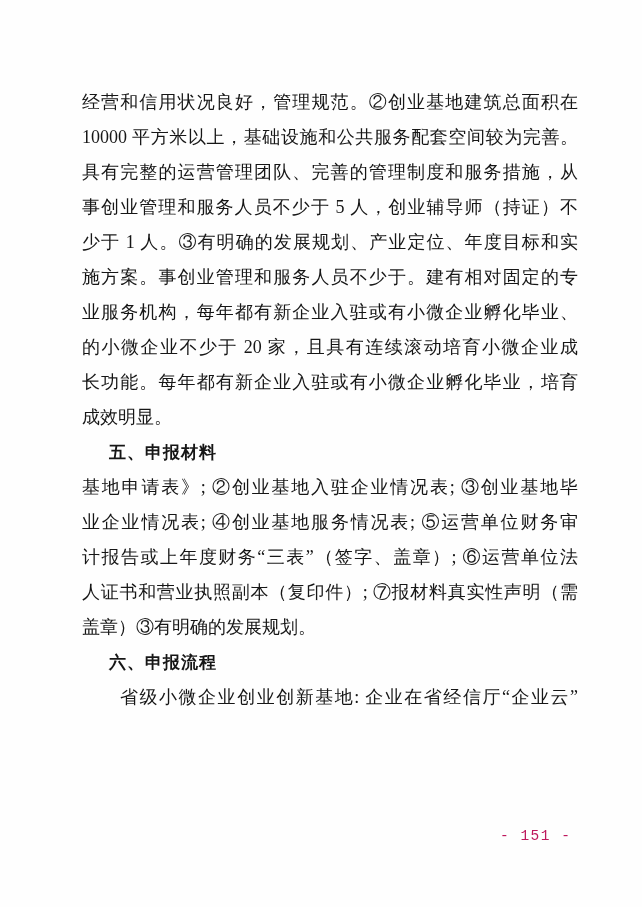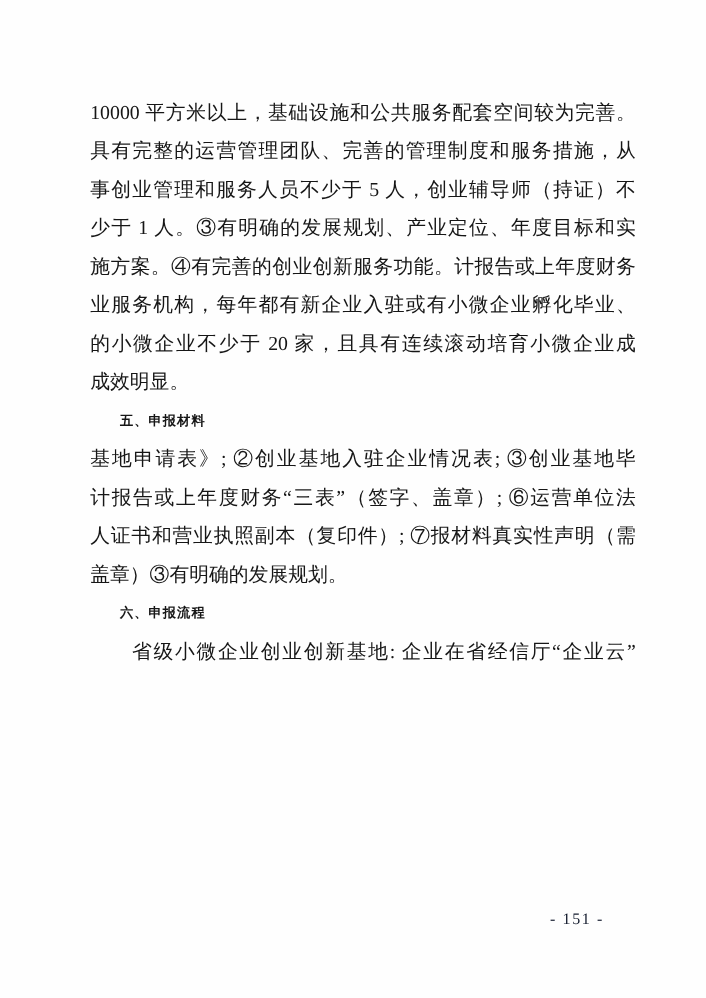--- a/index.html
+++ b/index.html
@@ -34,50 +34,53 @@
   }
   .line.first {
     text-indent: 38px;
   }
   .line.last {
     text-align-last: left;
   }
   .line.heading {
     font-family: "Liberation Sans", "DejaVu Sans", sans-serif;
     font-weight: bold;
-    font-size: 12px;
+    font-size: 17px;
     text-align-last: left;
     padding-left: 27px;
     letter-spacing: 1px;
   }
   .page-number {
     position: absolute;
     left: 500px;
     top: 828px;
     font-size: 14.5px;
     letter-spacing: 1.5px;
-    color: #0f172a;
-    font-family: Liberation Serif, serif;
+    color: #be185d;
+    font-family: Liberation Mono, monospace;
   }
 </style>
 </head>
 <body>
 
 <div class="page">
   <div class="text-block">
+    <div class="line">经营和信用状况良好，管理规范。②创业基地建筑总面积在</div>
     <div class="line">10000 平方米以上，基础设施和公共服务配套空间较为完善。</div>
     <div class="line">具有完整的运营管理团队、完善的管理制度和服务措施，从</div>
     <div class="line">事创业管理和服务人员不少于 5 人，创业辅导师（持证）不</div>
     <div class="line">少于 1 人。③有明确的发展规划、产业定位、年度目标和实</div>
-    <div class="line">施方案。④有完善的创业创新服务功能。计报告或上年度财务</div>
+    <div class="line">施方案。事创业管理和服务人员不少于。建有相对固定的专</div>
     <div class="line">业服务机构，每年都有新企业入驻或有小微企业孵化毕业、</div>
     <div class="line">的小微企业不少于 20 家，且具有连续滚动培育小微企业成</div>
+    <div class="line">长功能。每年都有新企业入驻或有小微企业孵化毕业，培育</div>
     <div class="line last">成效明显。</div>
     <div class="line heading">五、申报材料</div>
     <div class="line">基地申请表》; ②创业基地入驻企业情况表; ③创业基地毕</div>
+    <div class="line">业企业情况表; ④创业基地服务情况表; ⑤运营单位财务审</div>
     <div class="line">计报告或上年度财务“三表”（签字、盖章）; ⑥运营单位法</div>
     <div class="line">人证书和营业执照副本（复印件）; ⑦报材料真实性声明（需</div>
     <div class="line last">盖章）③有明确的发展规划。</div>
     <div class="line heading">六、申报流程</div>
     <div class="line first">省级小微企业创业创新基地: 企业在省经信厅“企业云”</div>
   </div>
   <div class="page-number">- 151 -</div>
 </div>
 
 </body></html>

